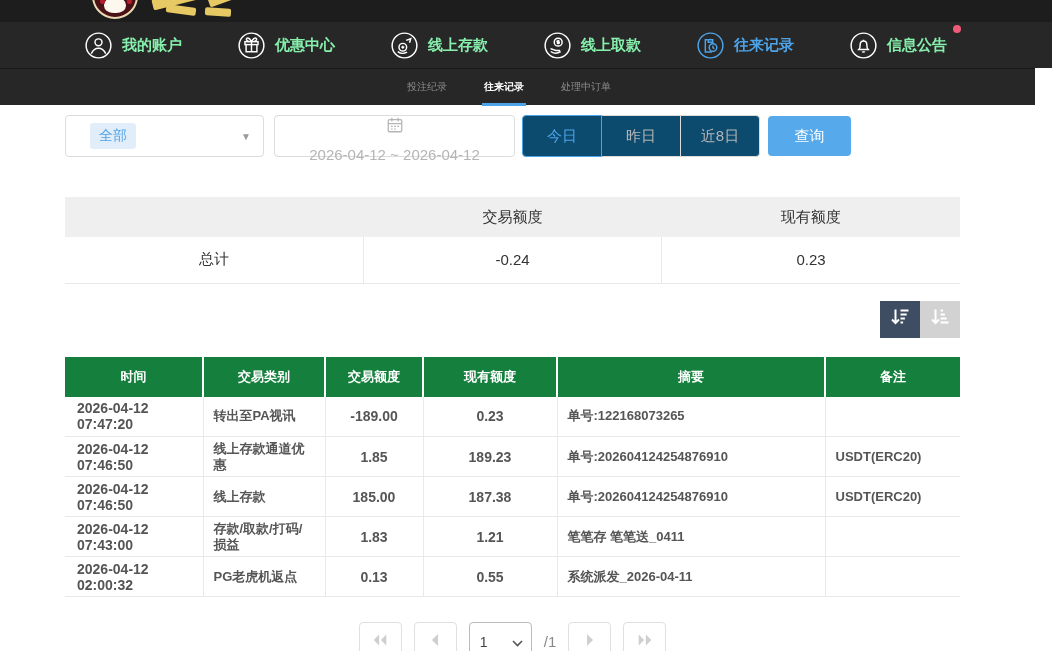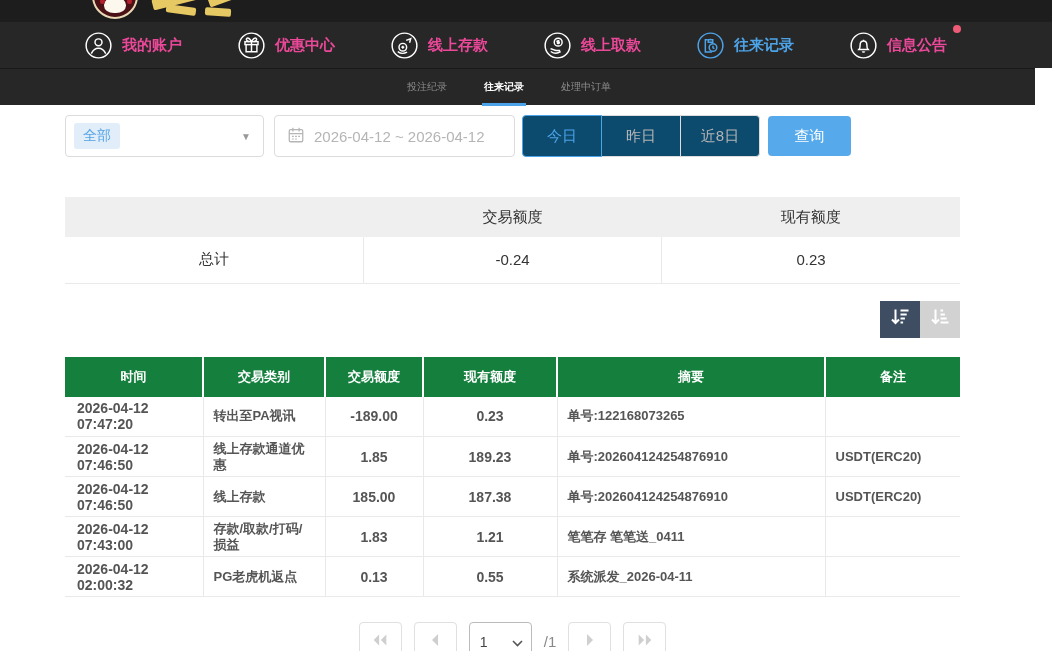--- a/index.html
+++ b/index.html
@@ -12,46 +12,46 @@
   .logo-circle { position:absolute; left:92px; top:-27px; width:46px; height:46px;
     border-radius:50%; background:#4a1216; border:2px solid #ead9b5; overflow:hidden; }
   .logo-face { position:absolute; left:10px; top:22px; width:22px; height:16px;
     background:#fdf8ee; border-radius:50% 50% 45% 45%; }
   .logo-dot { position:absolute; width:5px; height:5px; background:#b3202c; border-radius:50%; }
   .gold { position:absolute; background:#e7c964; border-radius:2px; }
 
   
   .mainnav { position:relative; height:46px; background:#272727; display:flex;
     align-items:center; justify-content:space-between; padding:0 105px 0 85px; z-index:4; }
-  .nav-item { display:flex; align-items:center; gap:10px; color:#ec4899; font-size:15px;
+  .nav-item { display:flex; align-items:center; gap:10px; color:#86efac; font-size:15px;
     font-weight:700; cursor:pointer; position:relative; }
   .nav-item svg { display:block; }
   .nav-item.active { color:#4da3e8; }
   .nav-dot { position:absolute; right:-14px; top:-7px; width:8px; height:8px;
     border-radius:50%; background:#ee5b76; }
 
   
   .subnav { height:37px; background:#272727; border-top:1px solid #191919;
     display:flex; justify-content:center; gap:33px; transform:translateX(-17px); }
   .subtab { height:37px; line-height:35px; font-size:10px; color:#8c8c8c;
     cursor:pointer; position:relative; padding:0 2px; }
   .subtab.active { color:#fff; font-weight:700; border-bottom:3px solid #4da3e8; }
 
   
   .content { width:895px; margin-left:65px; }
 
   .filterrow { margin-top:10px; display:flex; align-items:center; height:42px; }
   .type-select { width:199px; height:42px; border:1px solid #dcdcdc; border-radius:4px;
-    display:flex; align-items:center; padding:0 12px 0 8px; cursor:pointer; background:#fff; }
+    display:flex; align-items:center; padding:0 12px 0 24px; cursor:pointer; background:#fff; }
   .type-tag { background:#e1eefa; color:#53a3e6; font-size:14px; padding:4px 9px;
     border-radius:3px; }
   .type-caret { margin-left:auto; color:#999; font-size:10px; }
   .date-input { margin-left:10px; width:241px; height:42px; border:1px solid #dcdcdc;
     border-radius:4px; display:flex; align-items:center; gap:9px; padding:0 12px;
-    color:#b5b5b5; font-size:15px; cursor:pointer; background:#fff; }
+    color:#b5b5b5; font-size:15px; cursor:pointer; background:#fff;flex-direction:column; }
   .quick-group { margin-left:7px; display:flex; }
   .quick-btn { width:80px; height:42px; background:#0c4a6e; border:1px solid #dcdcdc;
     color:#b5b5b5; font-size:15px; cursor:pointer; text-align:center; line-height:40px; }
   .quick-btn:first-child { border-radius:4px 0 0 4px; }
   .quick-btn:last-child { border-radius:0 4px 4px 0; }
   .quick-btn + .quick-btn { margin-left:-1px; }
   .quick-btn.active { border:1px solid #4da3e8; color:#4da3e8; position:relative; z-index:2; }
   .search-btn { margin-left:8px; width:83px; height:40px; background:#56aaeb; color:#fff;
     border:none; border-radius:4px; font-size:15px; cursor:pointer;
     font-family:inherit; }

